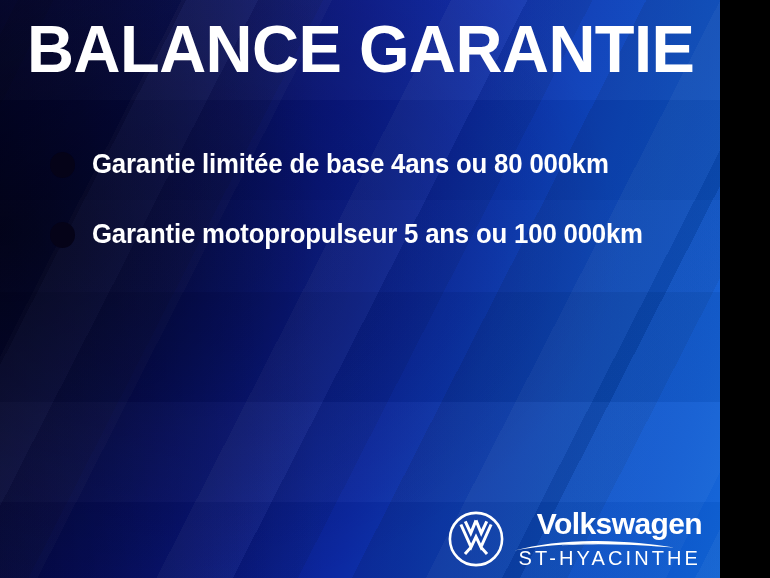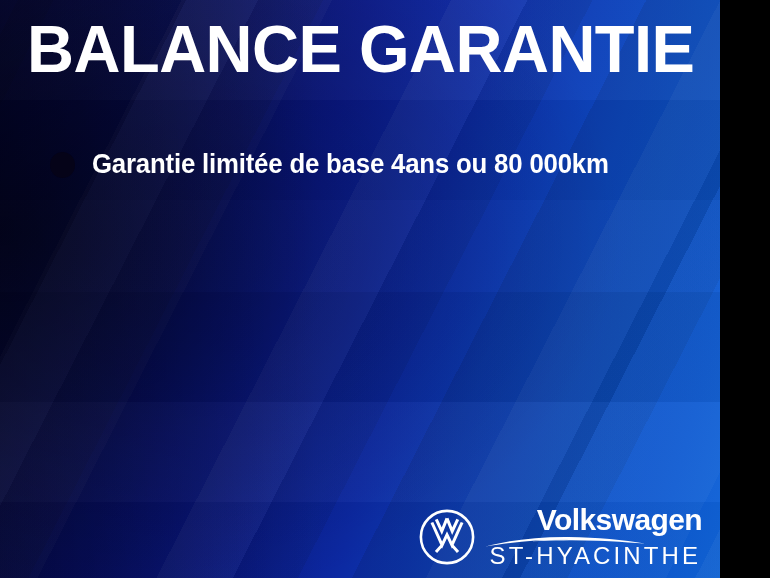--- a/index.html
+++ b/index.html
@@ -169,21 +169,21 @@
   .brush {
     position: absolute;
     left: -6px;
     right: -2px;
     top: 30px;
     height: 13px;
     pointer-events: none;
   }
   .dealer-city {
     color: #ffffff;
-    font-size: 24px;
+    font-size: 20px;
     font-weight: 400;
     letter-spacing: 3.1px;
     margin-top: 6px;
     padding-right: 1px;
   }
 </style>
 </head>
 <body>
 
 <div id="slide">
@@ -198,20 +198,24 @@
 
     <div class="headline">BALANCE GARANTIE</div>
 
     <div class="bullet-list">
 
       <div class="bullet-row">
         <span class="bullet-dot"></span>
         <span class="bullet-text">Garantie limitée de base 4ans ou 80 000km</span>
       </div>
 
+      <div class="bullet-row">
+        <span class="bullet-dot"></span>
+        <span class="bullet-text">Garantie motopropulseur 5 ans ou 100 000km</span>
+      </div>
 
 
 
     </div>
 
     <div class="logo-lockup">
 
       <svg class="vw-roundel" viewBox="0 0 100 100">
         <circle cx="50" cy="50" r="45" fill="none" stroke="#ffffff" stroke-width="4.5"></circle>
         <path d="M50 18 L41 40 L31.5 19.5 M50 18 L59 40 L68.5 19.5

